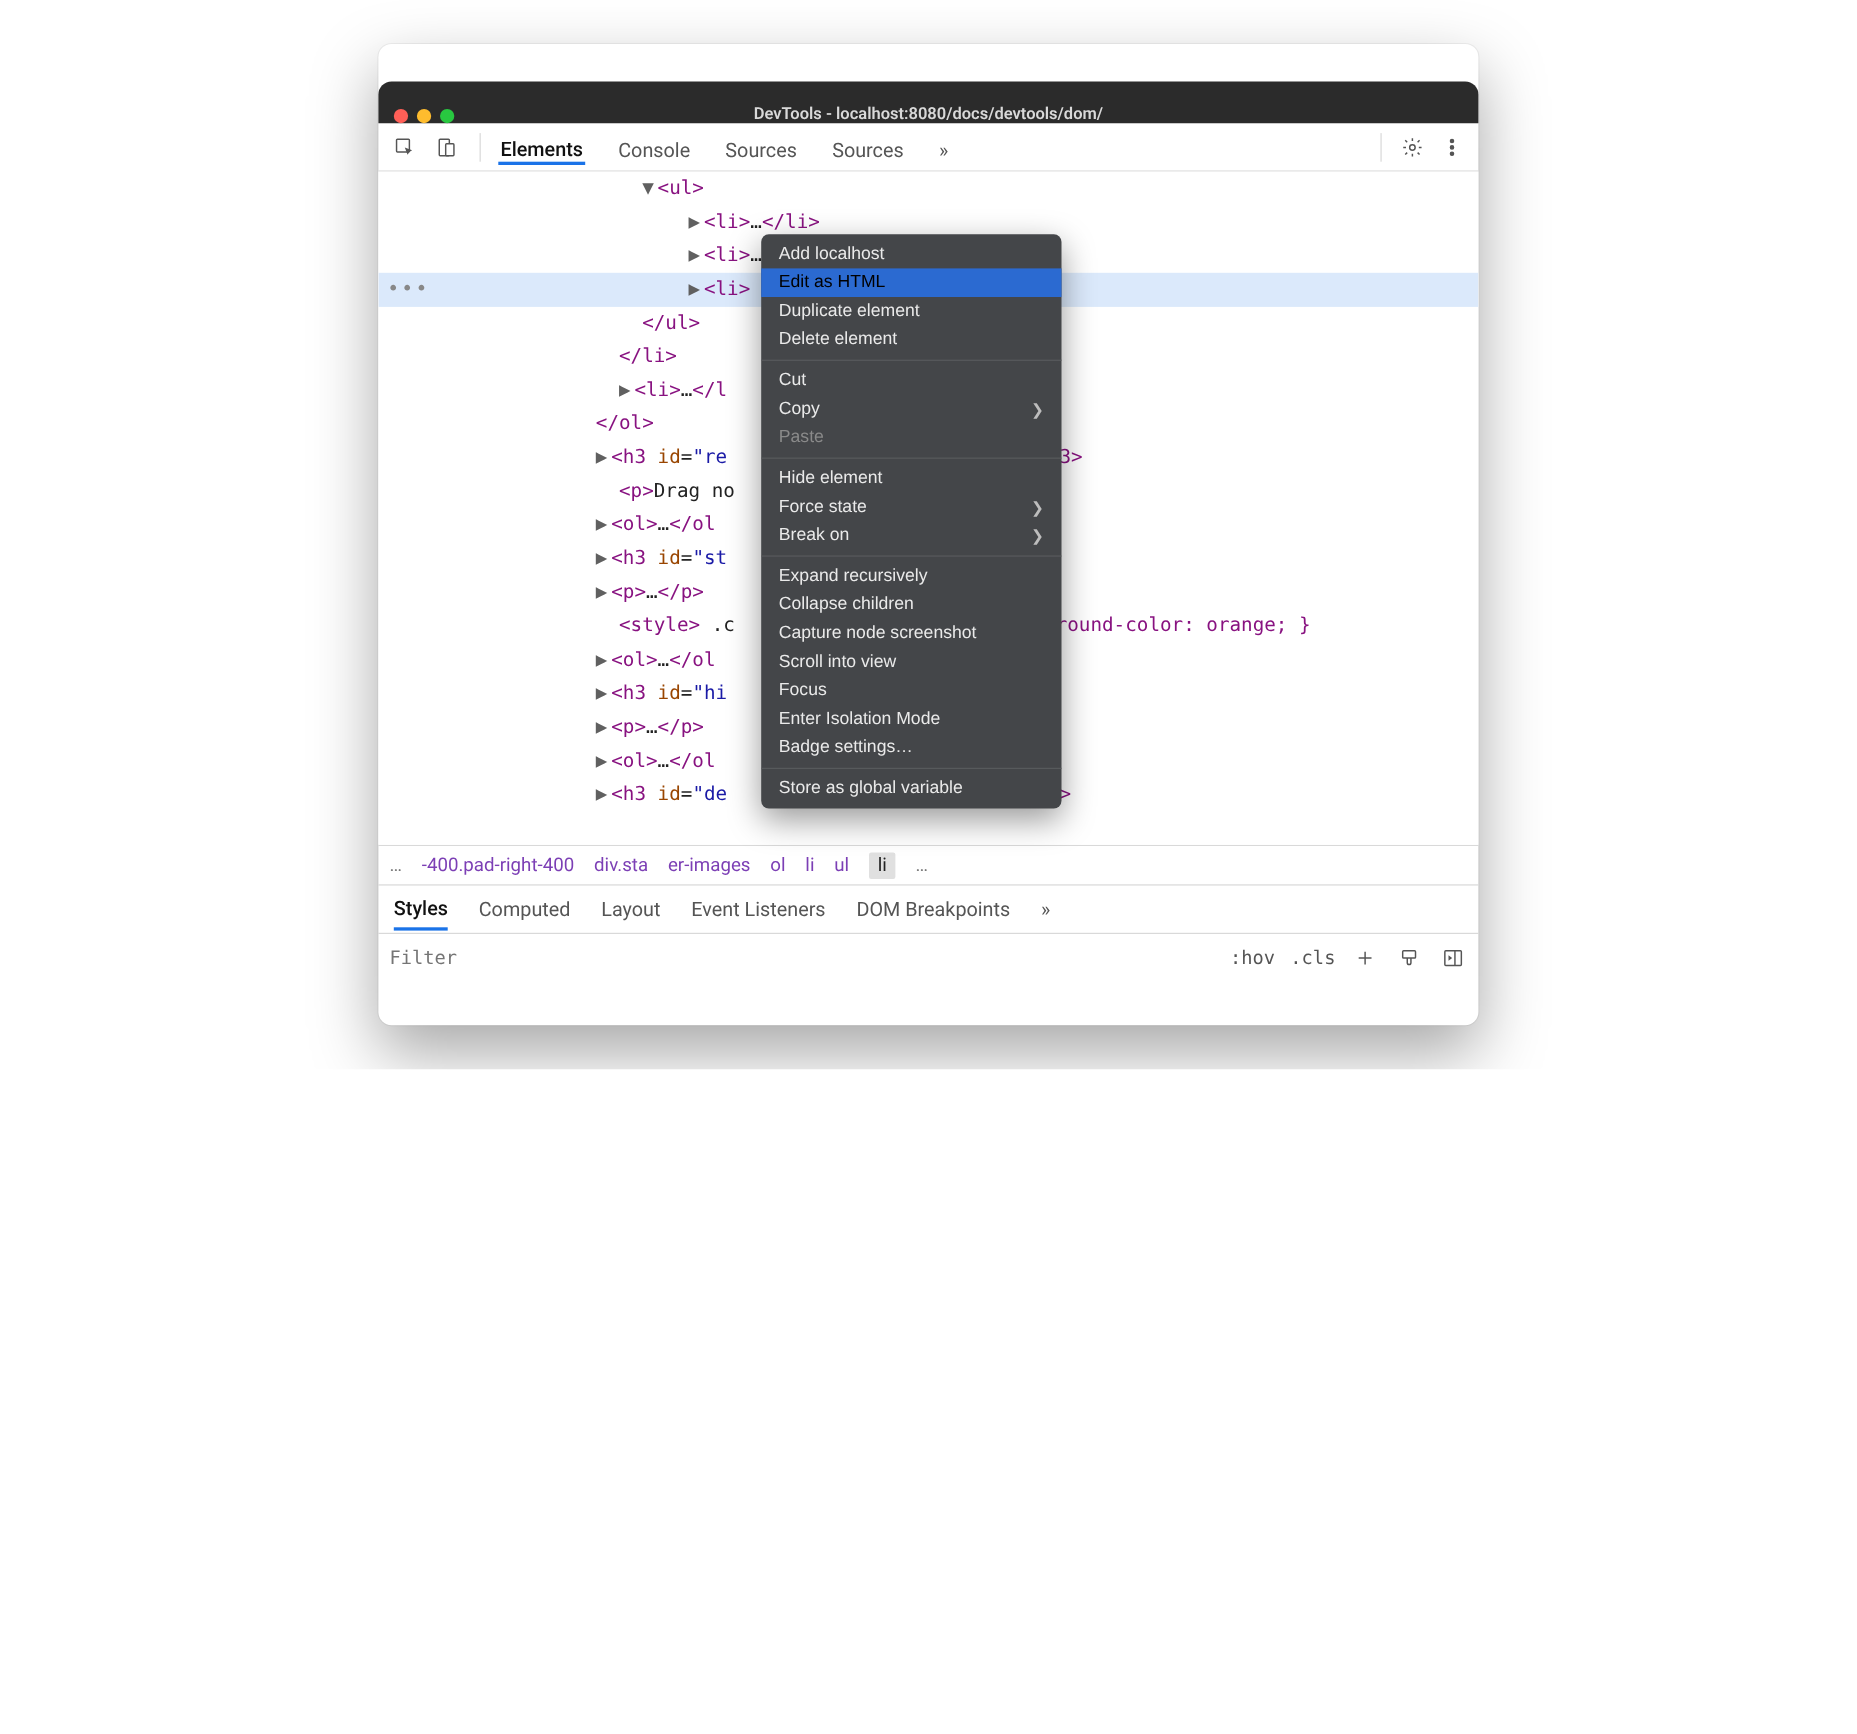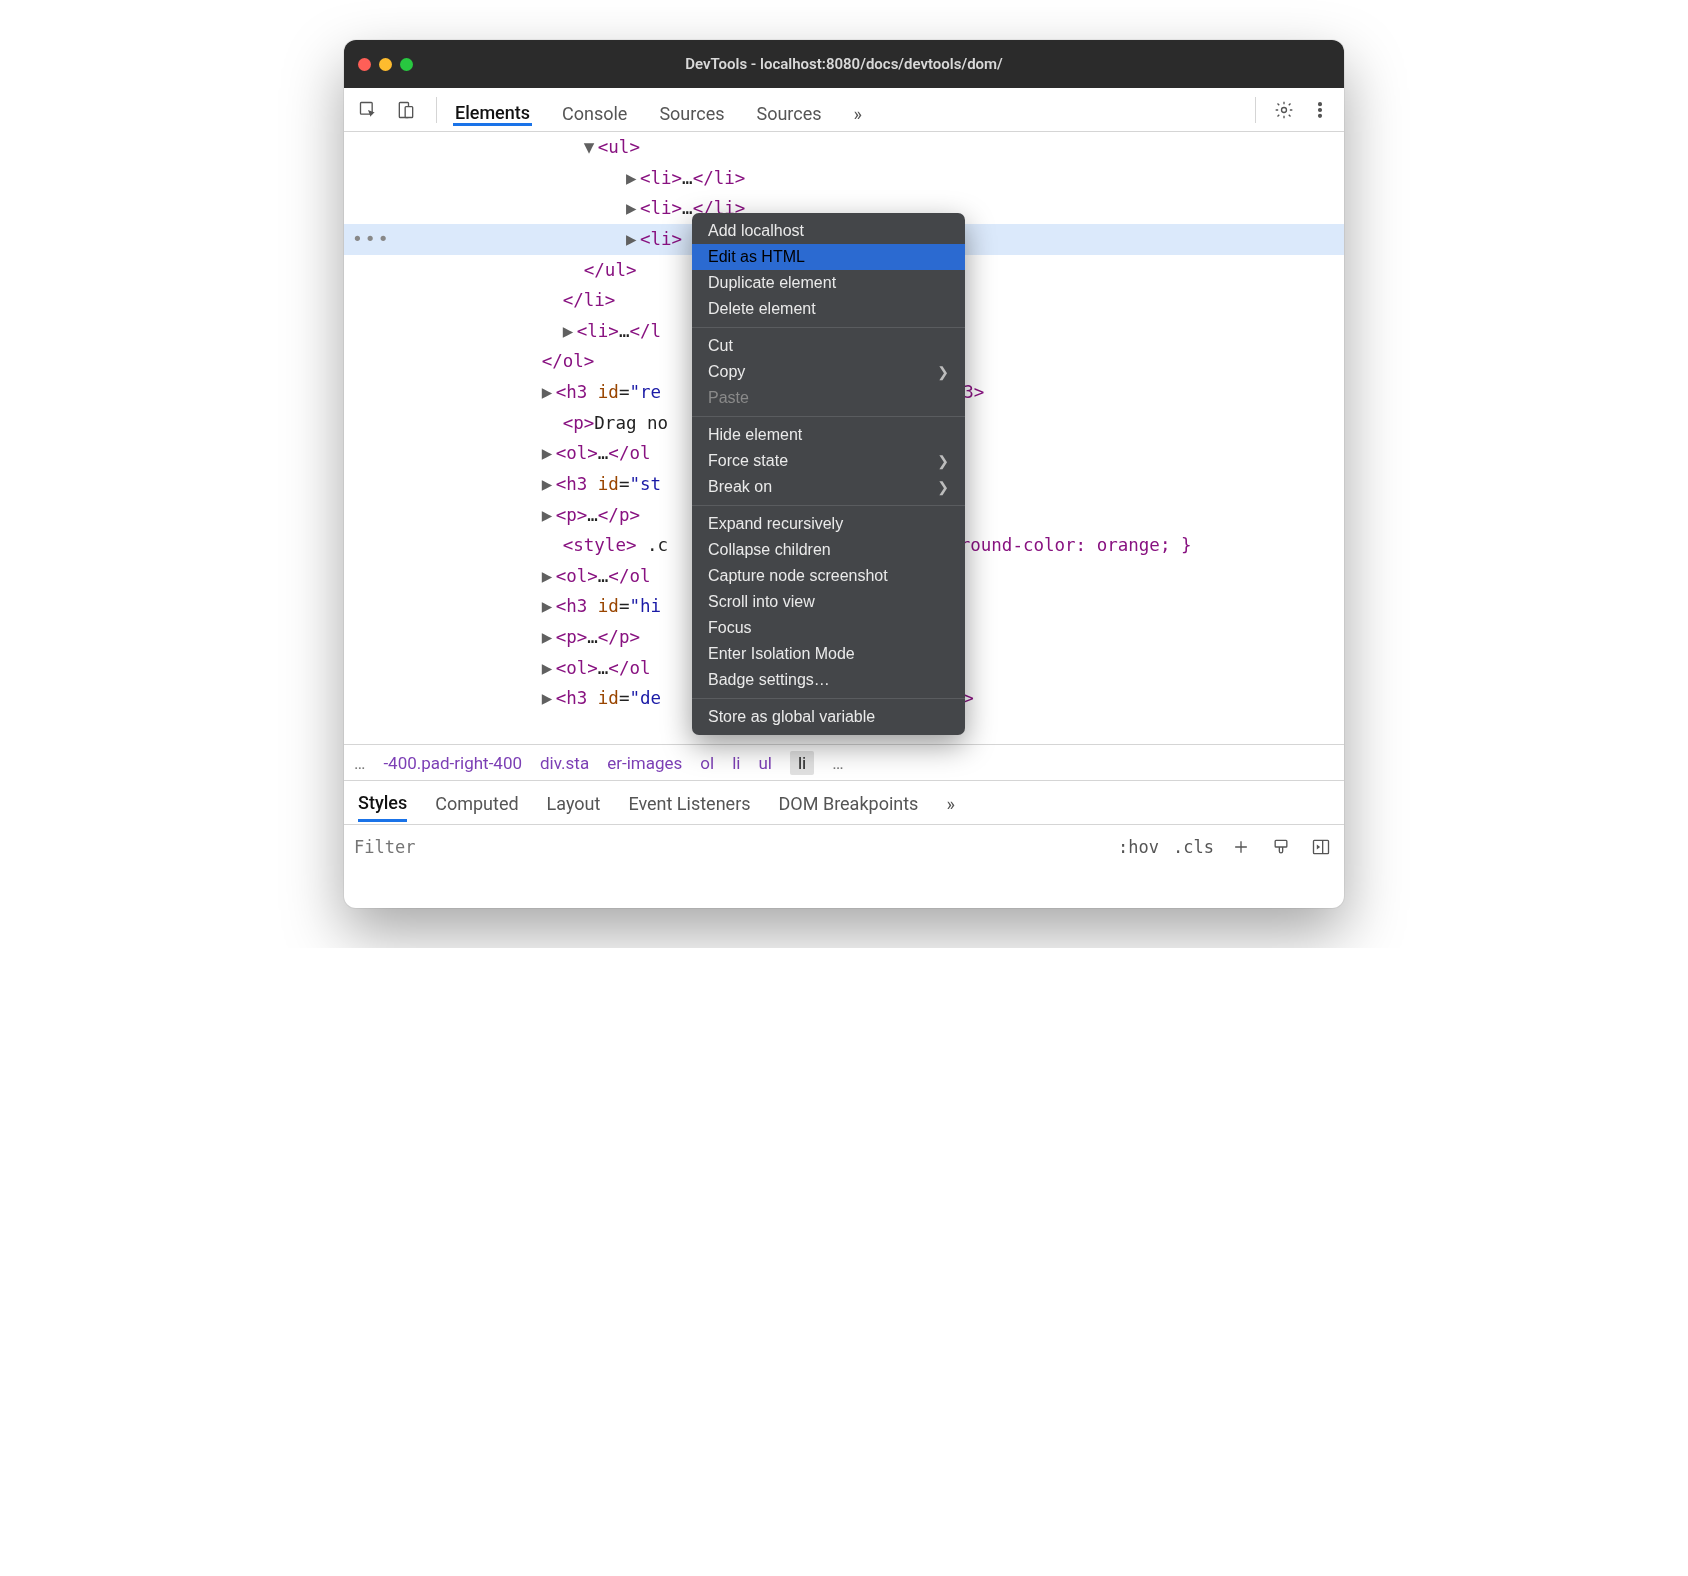--- a/index.html
+++ b/index.html
@@ -14,27 +14,28 @@
 .window {
   width: 1000px;
   border-radius: 12px;
   overflow: visible;
   box-shadow: 0 25px 60px rgba(0,0,0,0.35), 0 0 0 1px rgba(0,0,0,0.05);
   background: #fff;
   position: relative;
 }
 .titlebar {
   background: #2b2b2b;
-  height: 48px;
-  display: flex;
-  align-items: center;
+  height: 38px;
+  display: flex;
+  align-items: flex-end;
   padding: 0 14px;
   border-top-left-radius: 12px;
   border-top-right-radius: 12px;
   position: relative;
+  margin-top: 34px;
 }
 .traffic { display: flex; gap: 8px; }
 .traffic .dot { width: 13px; height: 13px; border-radius: 50%; }
 .dot.red { background: #ff5f57; }
 .dot.yellow { background: #febc2e; }
 .dot.green { background: #28c840; }
 .titlebar-title {
   position: absolute;
   left: 0; right: 0;
   text-align: center;

